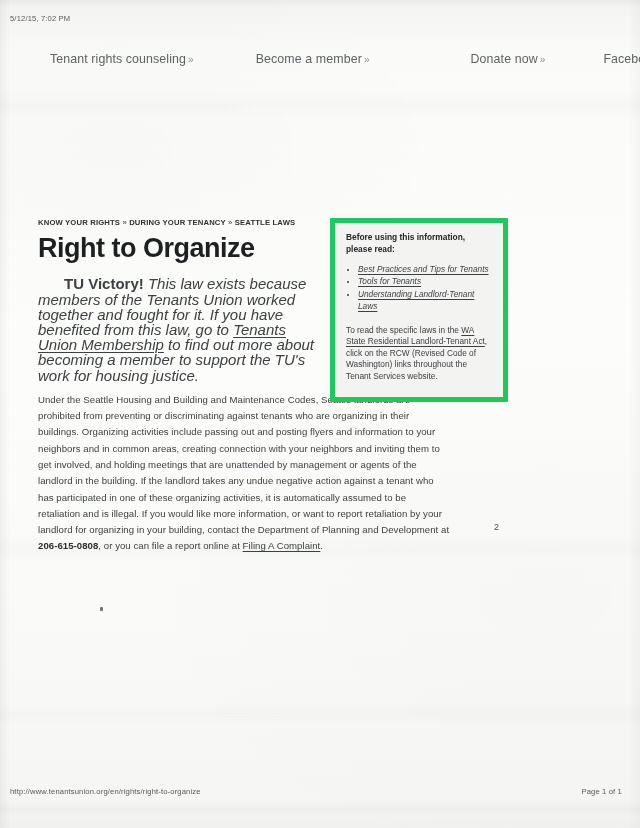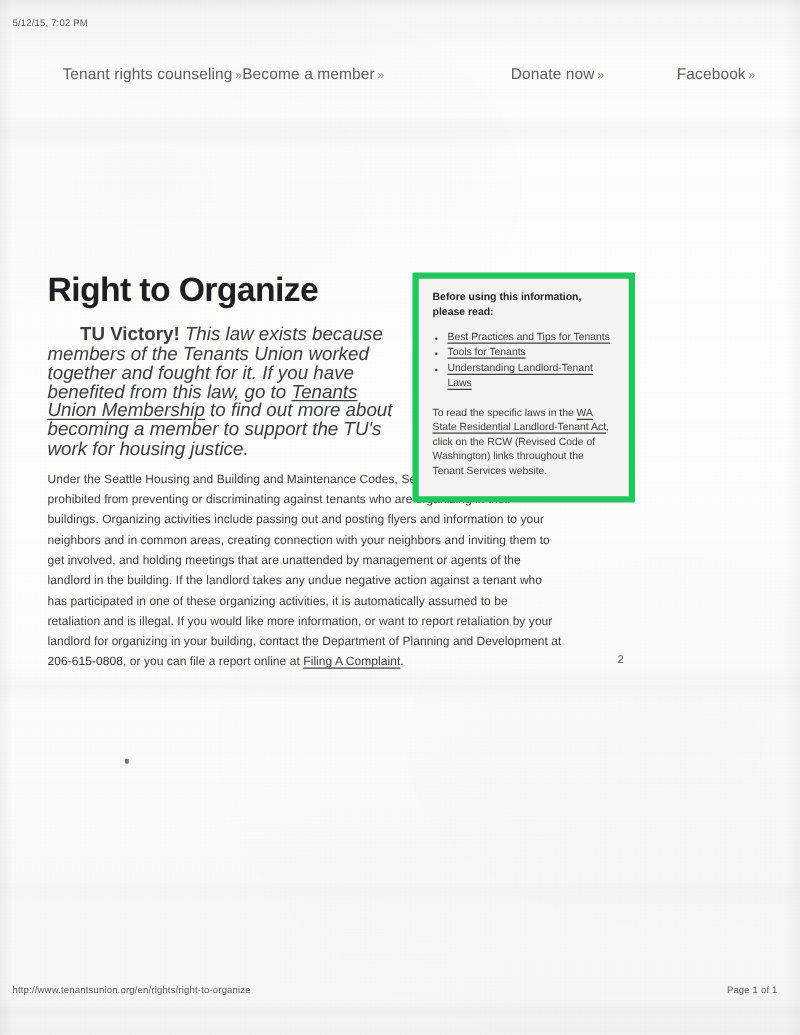--- a/index.html
+++ b/index.html
@@ -88,21 +88,21 @@
     position: absolute;
     top: 52px; left: 50px;
     width: 560px;
     display: flex;
     align-items: baseline;
     font-size: 12.4px;
     color: #5d6164;
     letter-spacing: .1px;
   }
   .site-nav .navitem { white-space: nowrap; }
-  .site-nav .n0 { }
+  .site-nav .n0 { margin-right: 62px; }
   .site-nav .n1 { margin-right: 60px; }
   .site-nav .n2 { margin-right: 58px; margin-left: 41px; }
   .site-nav .chev { font-size: 10px; color: #8b8f92; margin-left: 2px; }
 
   
   .article {
     position: absolute;
     top: 218px;
     left: 38px;
     width: 412px;
@@ -144,21 +144,21 @@
     color: #3d4042;
   }
   .cite-list li::marker { font-size: 8px; }
   .body-copy {
     margin: 0;
     font-size: 9.6px;
     line-height: 16.3px;
     color: #3d4042;
     letter-spacing: .05px;
   }
-  .body-copy b { font-weight: normal; color: #2b2d2e; text-align: center; }
+  .body-copy b { font-weight: bold; color: #2b2d2e; text-align: center; }
 
   a.doclink, .doclink {
     color: #3d4042;
     text-decoration: underline;
     text-underline-offset: 1.5px;
   }
 
   
   .notice-box {
     position: absolute;
@@ -180,20 +180,21 @@
     color: #242628;
     margin: 0 0 8px 0;
   }
   .notice-list {
     margin: 0 0 9px 0;
     padding: 0 0 3px 12px;
     list-style: disc;
     font-size: 8.3px;
     line-height: 12.4px;
     color: #3b3e40;
+    font-style: italic;
   }
   .notice-list li::marker { font-size: 7px; }
   .notice-para {
     margin: 0 0 8px 0;
     font-size: 8.3px;
     line-height: 11.6px;
     color: #3b3e40;
   }
   .notice-para:last-child { margin-bottom: 0; }
 
@@ -235,20 +236,27 @@
   <span class="navitem n2">
     <span>Donate now</span><span class="chev">»</span>
   </span>
   <span class="navitem n3">
     <span>Facebook</span><span class="chev">»</span>
   </span>
 </nav>
 
 <article class="article">
 
+  <div class="breadcrumb">
+    <span>KNOW YOUR RIGHTS</span>
+    <span class="sep">»</span>
+    <span>DURING YOUR TENANCY</span>
+    <span class="sep">»</span>
+    <span>SEATTLE LAWS</span>
+  </div>
 
   <h1 class="page-title">Right to Organize</h1>
 
   <p class="intro"><span class="tu-victory">TU Victory!</span><span> This law exists because members of the Tenants Union worked together and fought for it. If you have benefited from this law, go to </span><a class="doclink" href="#">Tenants Union Membership</a><span> to find out more about becoming a member to support the TU's work for housing justice.</span></p>
 
 
   <p class="body-copy"><span>Under the Seattle Housing and Building and Maintenance Codes, Seattle landlords are prohibited from preventing or discriminating against tenants who are organizing in their buildings. Organizing activities include passing out and posting flyers and information to your neighbors and in common areas, creating connection with your neighbors and inviting them to get involved, and holding meetings that are unattended by management or agents of the landlord in the building. If the landlord takes any undue negative action against a tenant who has participated in one of these organizing activities, it is automatically assumed to be retaliation and is illegal. If you would like more information, or want to report retaliation by your landlord for organizing in your building, contact the Department of Planning and Development at </span><b>206-615-0808</b><span>, or you can file a report online at </span><a class="doclink" href="#">Filing A Complaint</a><span>.</span></p>
 
 </article>
 

